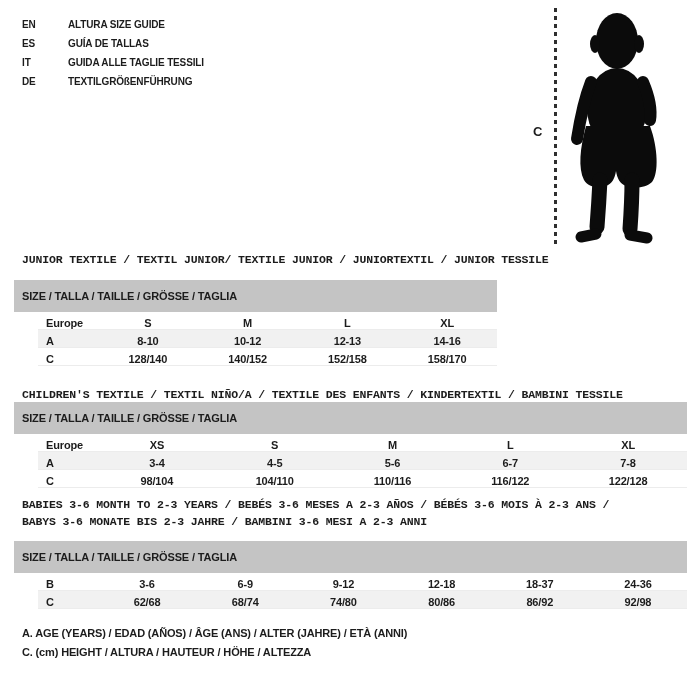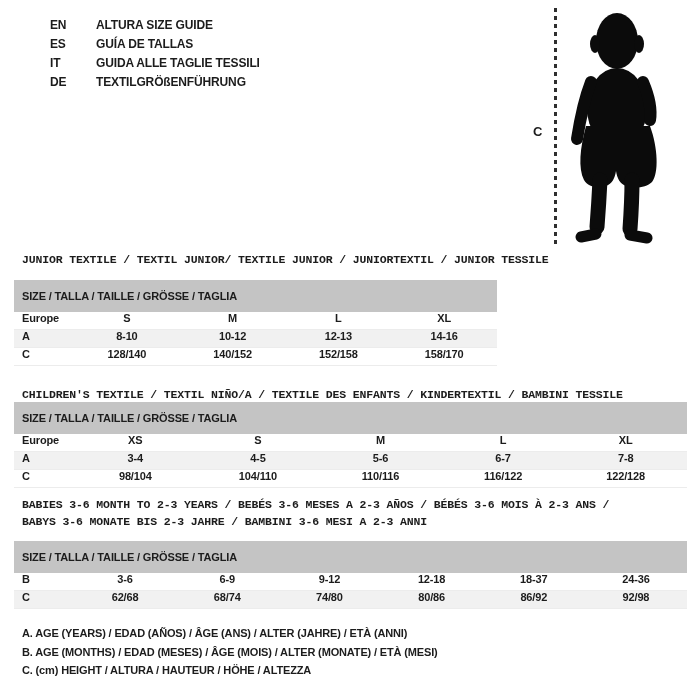--- a/index.html
+++ b/index.html
@@ -3,39 +3,39 @@
 <meta charset="utf-8">
 <style>
   html,body { margin:0; padding:0; }
   body {
     width:700px; height:700px; position:relative; background:#ffffff;
     font-family:"Liberation Sans", sans-serif; font-weight:bold;
     color:#1c1c1c; letter-spacing:-0.15px; overflow:hidden;
   }
   
   .lang-list { position:absolute; left:22px; top:15px; }
-  .lang-row { display:flex; height:19px; align-items:center; font-size:12px;margin-left:28px; }
+  .lang-row { display:flex; height:19px; align-items:center; font-size:10px; }
   .lang-code { width:46px; }
   
   .dash-line {
     position:absolute; left:554px; top:8px; width:3px; height:236px;
     background-image:repeating-linear-gradient(to bottom,#2e2e2e 0px,#2e2e2e 4px,transparent 4px,transparent 8px);
   }
   .fig-label { position:absolute; left:533px; top:124px; font-size:13px; }
   .baby-svg { position:absolute; left:560px; top:8px; }
   
   .section-heading { position:absolute; left:22px; font-size:11.5px; line-height:17px;font-family:Liberation Mono, monospace; }
   .size-table { position:absolute; left:14px; }
   .tbar {
     height:32px; background:#c4c4c4; font-size:11px;
     display:flex; align-items:center; padding-left:8px; box-sizing:border-box;
   }
   .trow {
-    display:flex; height:18px; align-items:flex-start; font-size:11px;
-    border-bottom:1px solid #ececec; box-sizing:border-box; background:#ffffff;
+    display:flex; height:18px; align-items:flex-end; font-size:11px;
+    border-bottom:1px solid #ececec; box-sizing:border-box; background:#ffffff;margin-left:24px;
   }
   .trow.shaded { background:#f1f1f1; }
   .tlabel { width:60px; padding-left:8px; box-sizing:border-box; }
   .tcell { flex:1; text-align:center; }
   
   .notes { position:absolute; left:22px; top:624px; font-size:11px; line-height:18.5px; }
 </style>
 </head>
 <body>
 
@@ -166,15 +166,14 @@
     <div class="tcell">68/74</div>
     <div class="tcell">74/80</div>
     <div class="tcell">80/86</div>
     <div class="tcell">86/92</div>
     <div class="tcell">92/98</div>
   </div>
 </div>
 
 <div class="notes">
   <div>A. AGE (YEARS) / EDAD (AÑOS) / ÂGE (ANS) / ALTER (JAHRE) / ETÀ (ANNI)</div>
-  <div>B. AGE (MONTHS) / EDAD (MESES) / ÂGE (MOIS) / ALTER (MONATE) / ETÀ (MESI)</div>
   <div>C. (cm) HEIGHT / ALTURA / HAUTEUR / HÖHE / ALTEZZA</div>
 </div>
 
 </body></html>

